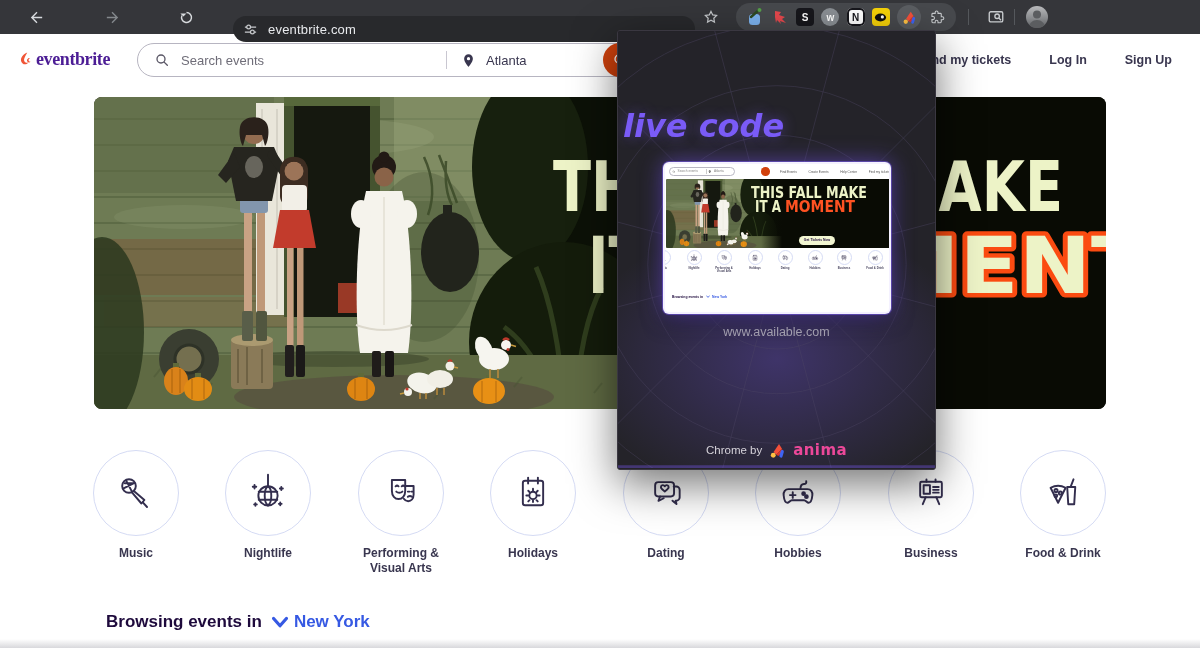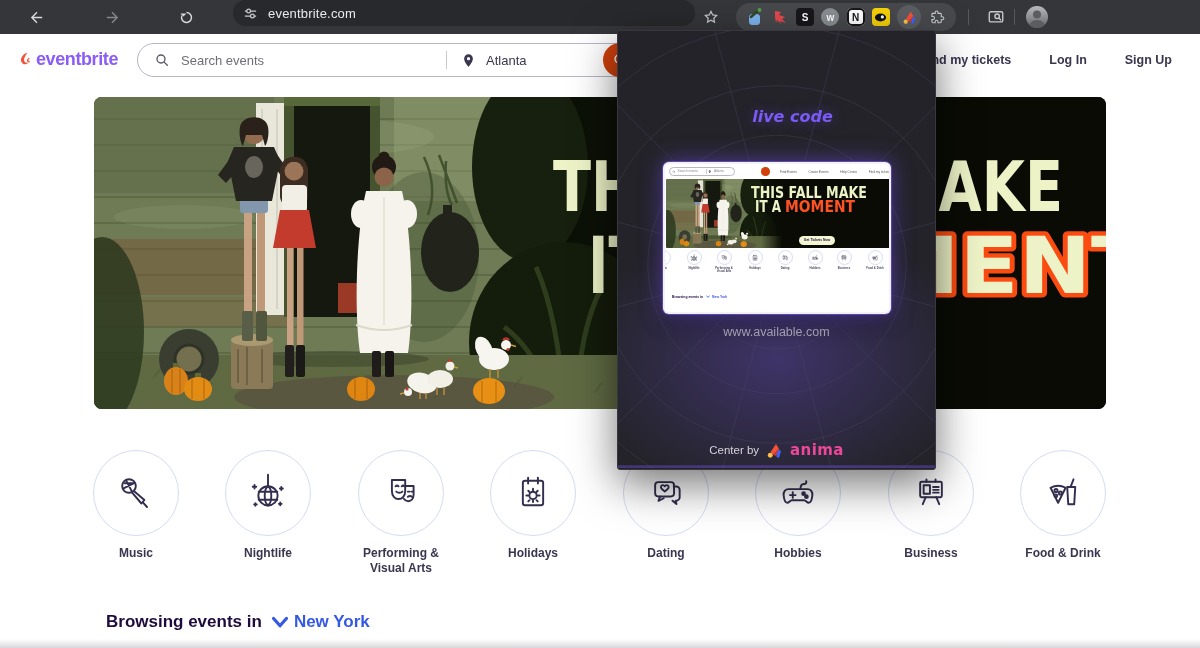--- a/index.html
+++ b/index.html
@@ -3,34 +3,34 @@
 <meta charset="utf-8">
 <style>
   * { margin:0; padding:0; box-sizing:border-box; }
   body { background:#222; font-family:"Liberation Sans", sans-serif; }
   .screen { position:relative; width:1200px; height:648px; background:#fff; overflow:hidden; }
   .abs { position:absolute; }
 
   
   .toolbar { position:absolute; left:0; top:0; width:1200px; height:34px; background:#35363a; z-index:10; }
   .tbtn { position:absolute; top:4px; width:26px; height:26px; border-radius:50%; display:flex; align-items:center; justify-content:center; }
-  .addrbar { position:absolute; left:233px; top:0; width:462px; height:26px; background:#28292c; border-radius:13px; display:flex; align-items:center; padding-left:10px;text-align:center; }
+  .addrbar { position:absolute; left:233px; top:16px; width:462px; height:26px; background:#28292c; border-radius:13px; display:flex; align-items:center; padding-left:10px;text-align:center; }
   .addr-url { color:#e8eaed; font-size:13px; margin-left:10px; letter-spacing:.2px; }
   .ext-pill { position:absolute; left:736px; top:3px; width:220px; height:28px; background:#47494d; border-radius:14px; display:flex; align-items:center; justify-content:space-around; padding:0 6px; }
   .ext { width:18px; height:18px; display:flex; align-items:center; justify-content:center; border-radius:4px; font-weight:bold; }
   .ext-anima { width:24px; height:24px; background:#5b5e62; border-radius:50%; display:flex; align-items:center; justify-content:center; }
   .tsep { position:absolute; top:9px; width:1px; height:16px; background:#55585c; }
   .avatar { position:absolute; left:1026px; top:6px; width:22px; height:22px; border-radius:50%; background:linear-gradient(180deg,#b9babc 0%,#898b8e 55%,#5f6164 100%); overflow:hidden; }
   .update-pill { position:absolute; left:1058px; top:5px; width:138px; height:24px; background:#595c60; border-radius:12px; display:flex; align-items:center; justify-content:center; gap:6px; color:#fff; font-size:12px; }
   .vdots span{ display:block; width:3px; height:3px; border-radius:50%; background:#e8eaed; margin:1.5px 0; }
 
   
   .eb-header { position:absolute; left:0; top:34px; width:1200px; height:52px; background:#fff; }
   .logo { position:absolute; left:16px; top:15px; display:flex; align-items:center; gap:2px; }
-  .logo-text { color:#8b5cf6; font-size:18px; font-weight:bold; letter-spacing:-0.4px; }
+  .logo-text { color:#4c1d95; font-size:18px; font-weight:bold; letter-spacing:-0.4px;font-family:Liberation Serif, serif; }
   .search-pill { position:absolute; left:137px; top:9px; width:500px; height:34px; border:1px solid #b7b5c1; border-radius:17px; background:#fff; display:flex; align-items:center; }
   .ph { color:#6f6d78; font-size:13px; }
   .loc-txt { color:#39364f; font-size:13px; }
   .pill-sep { width:1px; height:18px; background:#c9c7d1; margin:0 14px; }
   .search-go { position:absolute; left:603px; top:9px; width:34px; height:34px; border-radius:50%; background:#d1410c; display:flex; align-items:center; justify-content:center; }
   .eb-nav { position:absolute; right:28px; top:0; height:52px; display:flex; align-items:center; gap:38px; }
   .eb-nav .nav-item { color:#39364f; font-size:12.5px; font-weight:600; }
 
   
   .banner { position:absolute; left:94px; top:97px; width:1012px; height:312px; border-radius:8px; overflow:hidden; background:#0a0c05; }
@@ -49,21 +49,21 @@
   
   .browse-row { position:absolute; left:106px; top:612px; display:flex; align-items:center; gap:10px; }
   .browse-prefix { font-size:17px; font-weight:800; color:#1e0a3c; }
   .browse-loc { font-size:17px; font-weight:800; color:#3659e3; display:flex; align-items:center; gap:6px; }
   .bottom-shadow { position:absolute; left:0; bottom:0; width:100%; height:9px; background:linear-gradient(to top, rgba(40,40,60,.18), rgba(40,40,60,0)); }
 
   
   .popup { position:absolute; left:617px; top:30px; width:319px; height:440px; background:#242329; border:1px solid #3a3741; border-radius:3px; z-index:40; box-shadow:0 14px 44px rgba(0,0,0,.55); overflow:hidden; }
   .popup .web { position:absolute; inset:0; }
   .pop-h1 { position:absolute; left:0; top:44px; width:100%; text-align:center; color:#f2f1f4; font-size:23px; font-weight:500; font-family:"DejaVu Sans", sans-serif; letter-spacing:.2px; }
-  .pop-h2 { position:absolute; left:16px; top:76px; width:100%; text-align:center; color:#7a5bf7; font-size:16px; font-weight:bold; font-style:italic; font-family:"DejaVu Sans", sans-serif; text-shadow:0 0 14px rgba(122,91,247,.45); }
+  .pop-h2 { position:absolute; left:5px; top:76px; width:100%; color:#7a5bf7; font-size:32px; font-weight:bold; font-style:italic; font-family:"DejaVu Sans", sans-serif; text-shadow:0 0 14px rgba(122,91,247,.45); }
   .mini-card { position:absolute; left:45px; top:131px; width:228px; height:152px; background:#fff; border-radius:6px; border:2px solid rgba(243,240,255,.95);
       box-shadow:0 0 0 1px rgba(130,100,255,.45), 0 0 22px rgba(124,92,248,.6), 0 8px 20px rgba(0,0,0,.5); overflow:hidden; }
   .pop-url { position:absolute; left:0; top:294px; width:100%; text-align:center; color:#a29eae; font-size:12.5px; }
   .gen-btn { position:absolute; left:91px; top:341px; width:137px; height:30px; border-radius:8px; background:linear-gradient(180deg,#7d5ff1,#6a4ae3); display:flex; align-items:center; justify-content:center; gap:9px; color:#fff; font-size:13px; font-weight:bold; box-shadow:0 4px 16px rgba(113,82,233,.5); }
   .pop-footer { position:absolute; left:0; top:410px; width:100%; display:flex; align-items:center; justify-content:center; gap:7px; }
   .powered { color:#d6d3da; font-size:11.5px; }
   .anima-word { color:#ec4899; font-size:15px; font-weight:bold; letter-spacing:.4px; font-family:"DejaVu Sans", sans-serif; }
 
   
   .m-header { position:absolute; left:0; top:0; width:228px; height:15px; background:#fff; }
@@ -644,21 +644,21 @@
             <path d="M2 2l8 9 8-9" fill="none" stroke="#3659e3" stroke-width="4"></path>
           </svg>
         <span class="m-bl">New York</span>
       </div>
     </div>
 
     <div class="pop-url">www.available.com</div>
 
 
     <div class="pop-footer">
-      <span class="powered">Center by</span>
+      <span class="powered">Chrome by</span>
       <svg width="17" height="17" viewBox="0 0 16 16">
           <use href="#anima-mark"></use>
         </svg>
       <span class="anima-word">anima</span>
     </div>
   </div>
 
 </div>
 
 </body></html>

